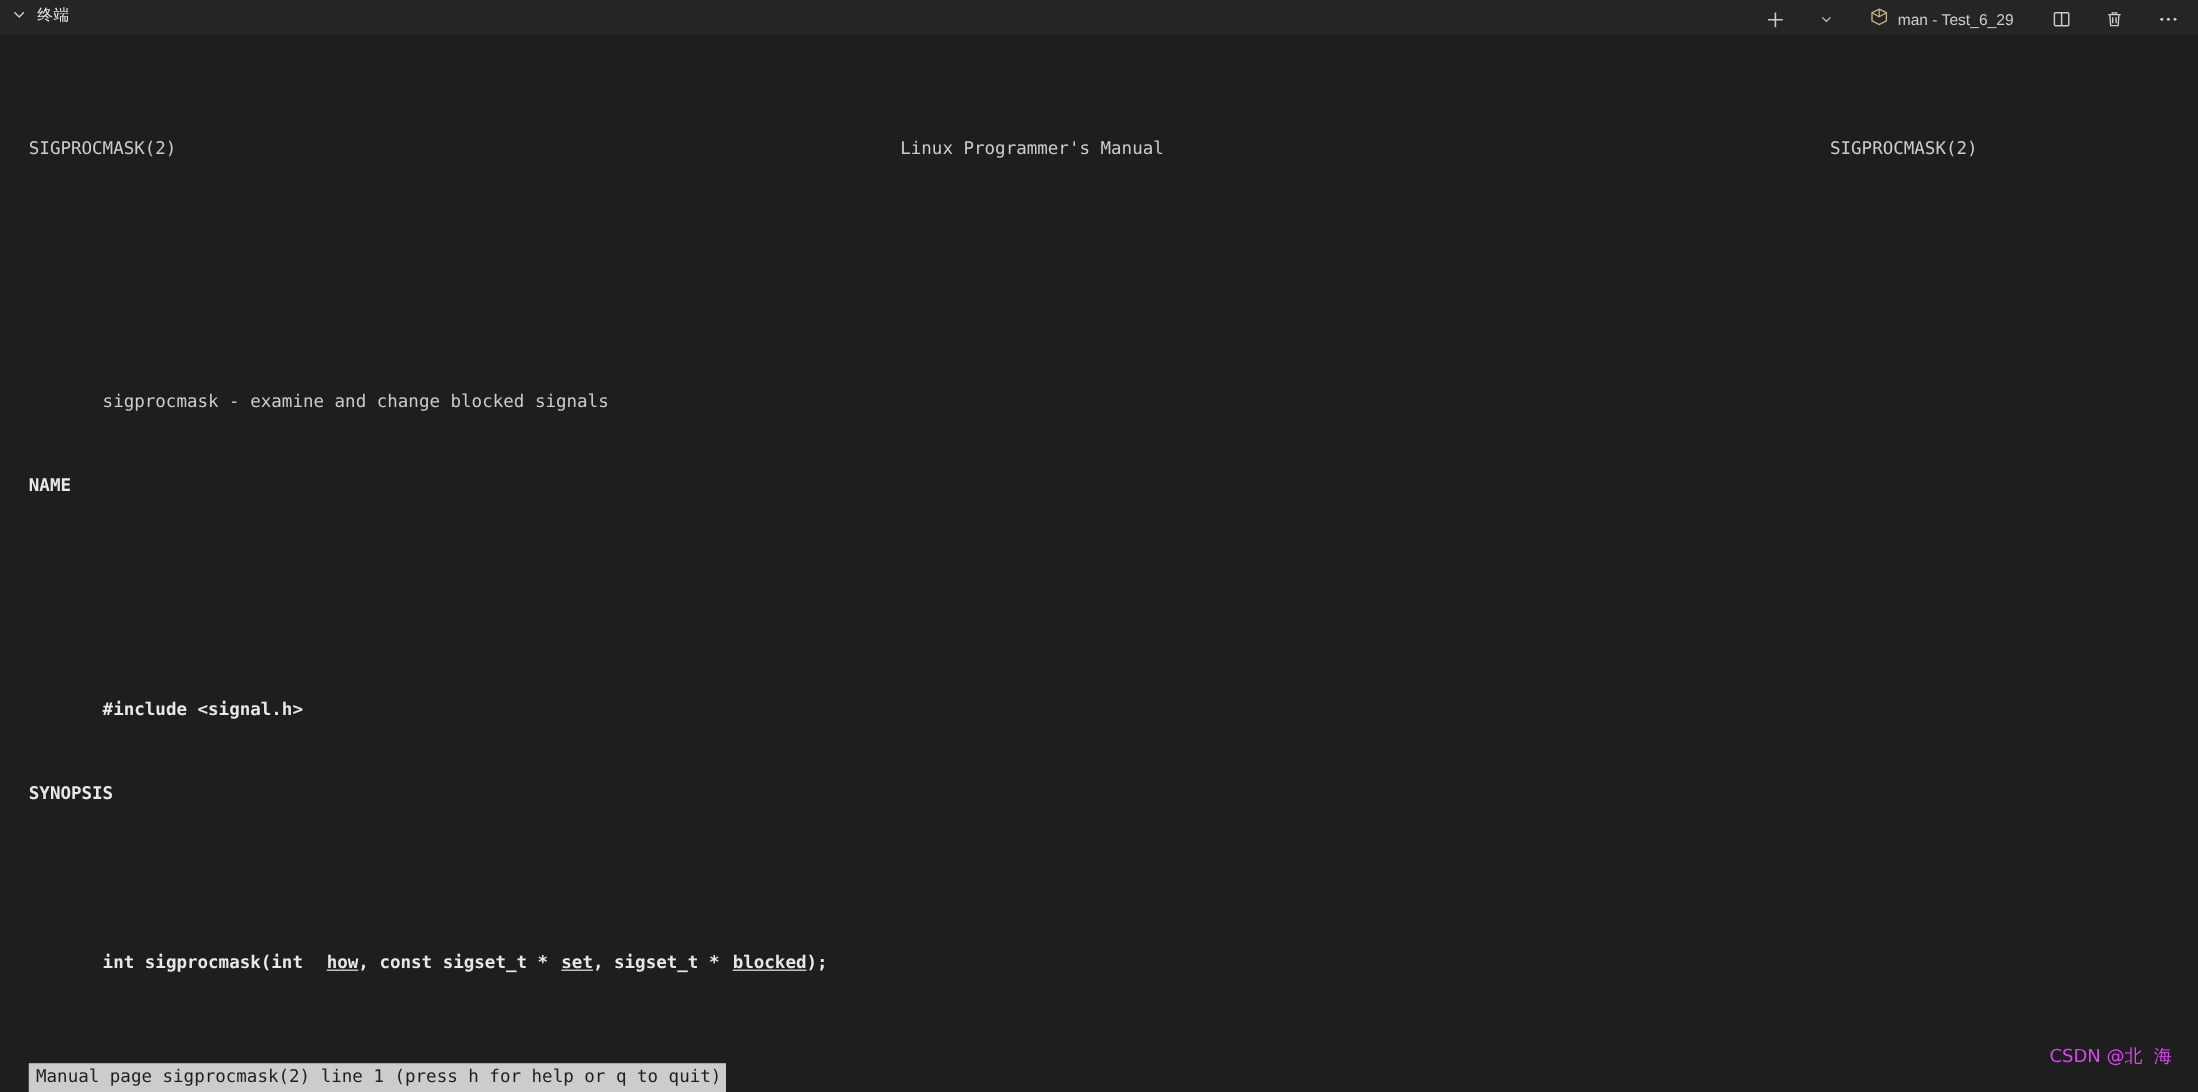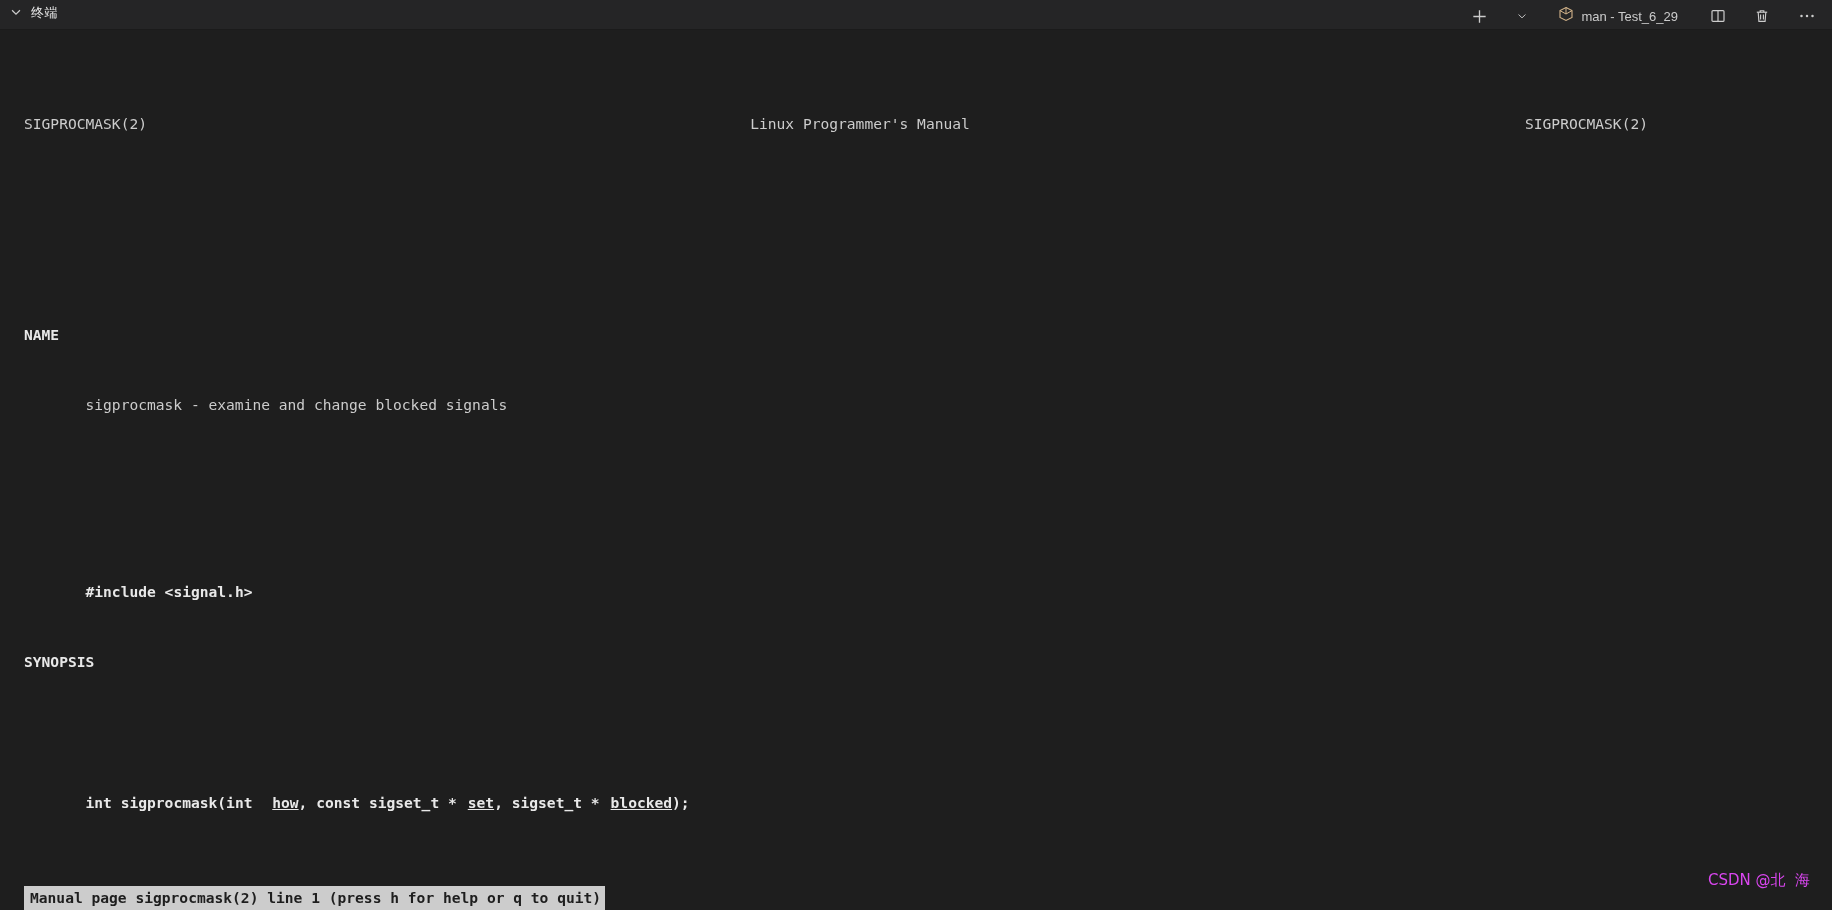--- a/index.html
+++ b/index.html
@@ -66,21 +66,20 @@
   .hdr-row .right  { position:absolute; right:24px; }
 
   
   #status-line {
     position:absolute; left:24px; bottom:0;
     background:#cccccc; color:#1e1e1e;
     font-family:"DejaVu Sans Mono", monospace;
     font-size:14.6px; line-height:21px;
     padding:1px 4px 2px 6px;
     white-space:pre;
-    font-weight:bold;
   }
   
   #watermark {
     position:absolute; right:22px; bottom:20px;
     color:#d946ef; font-size:15px;
     font-family:"DejaVu Sans", sans-serif;
     white-space:pre;
   }
 </style>
 </head>
@@ -148,22 +147,22 @@
   </div>
 </div>
 
 <div id="terminal">
 
   <div class="ln hdr-row"><span>SIGPROCMASK(2)</span><span class="center">Linux Programmer's Manual</span><span class="right">SIGPROCMASK(2)</span></div>
 
   <div class="ln">&nbsp;</div>
 
   
+  <div class="ln">       sigprocmask - examine and change blocked signals</div>
   <div class="ln"><span class="b">NAME</span></div>
-  <div class="ln">       sigprocmask - examine and change blocked signals</div>
   <div class="ln">&nbsp;</div>
 
   
   <div class="ln">       <span class="b">#include &lt;signal.h&gt;</span></div>
   <div class="ln"><span class="b">SYNOPSIS</span></div>
   <div class="ln">&nbsp;</div>
   <div class="ln">       <span class="b">int sigprocmask(int <span class="u">how</span>, const sigset_t *<span class="u">set</span>, sigset_t *<span class="u">blocked</span>);</span></div>
   <div class="ln">&nbsp;</div>
   
   

